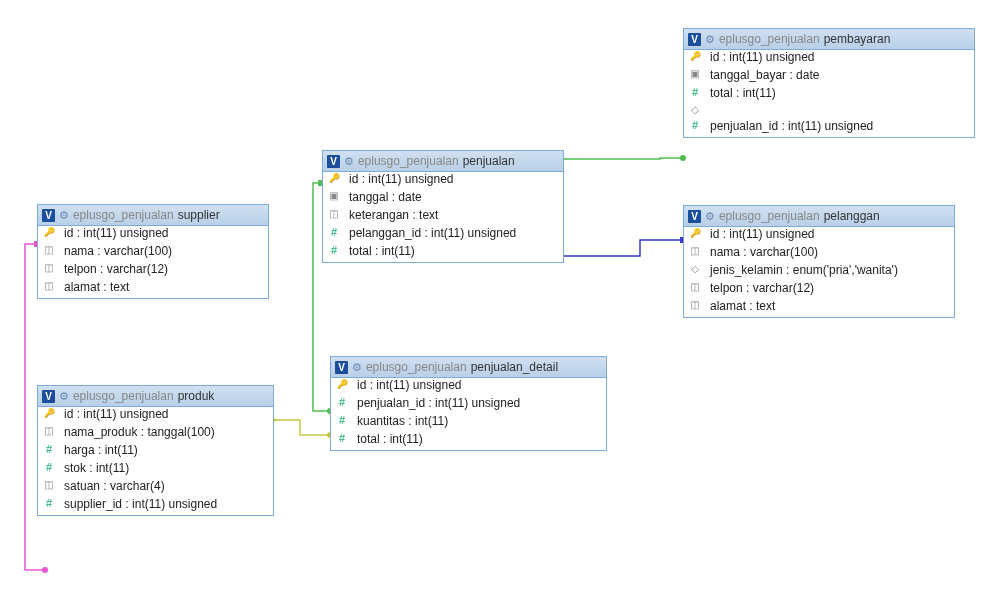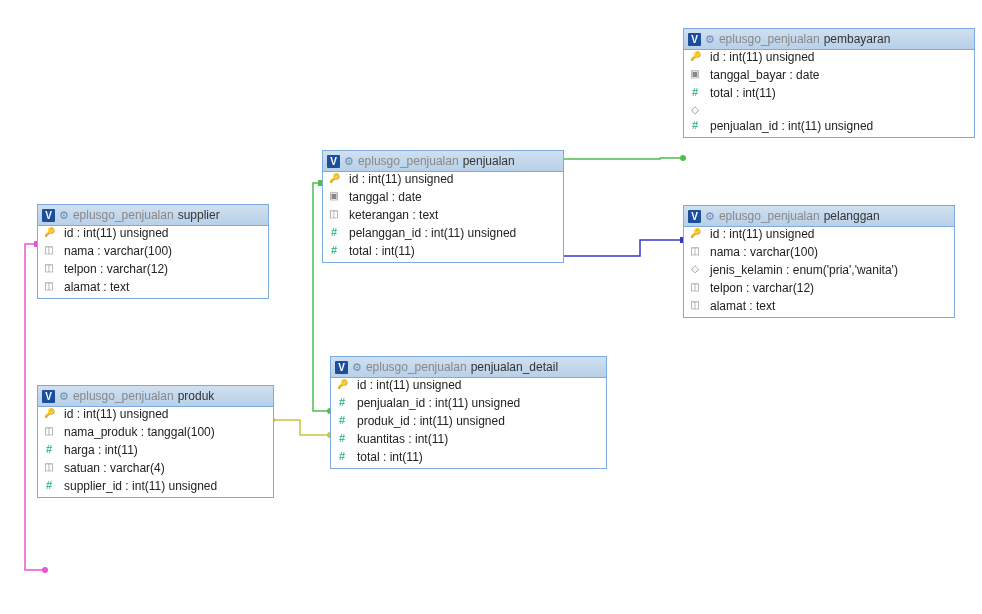--- a/index.html
+++ b/index.html
@@ -150,20 +150,24 @@
       </div>
     <div class="col-row">
         <span class="col-icon text"></span>
         <span>nama_produk : tanggal(100)</span>
       </div>
     <div class="col-row">
         <span class="col-icon num"></span>
         <span>harga : int(11)</span>
       </div>
     <div class="col-row">
+        <span class="col-icon num"></span>
+        <span>stok : int(11)</span>
+      </div>
+    <div class="col-row">
         <span class="col-icon text"></span>
         <span>satuan : varchar(4)</span>
       </div>
     <div class="col-row">
         <span class="col-icon num"></span>
         <span>supplier_id : int(11) unsigned</span>
       </div>
   </div>
 </div>
 
@@ -209,24 +213,20 @@
     <div class="col-row">
         <span class="col-icon pk"></span>
         <span>id : int(11) unsigned</span>
       </div>
     <div class="col-row">
         <span class="col-icon num"></span>
         <span>penjualan_id : int(11) unsigned</span>
       </div>
     <div class="col-row">
         <span class="col-icon num"></span>
-        <span>produk_id : int(11) unsigned</span>
-      </div>
-    <div class="col-row">
-        <span class="col-icon num"></span>
         <span>kuantitas : int(11)</span>
       </div>
     <div class="col-row">
         <span class="col-icon num"></span>
         <span>total : int(11)</span>
       </div>
   </div>
 </div>
 
 <div class="table-box" style="left:683px; top:28px; width:290px;">

